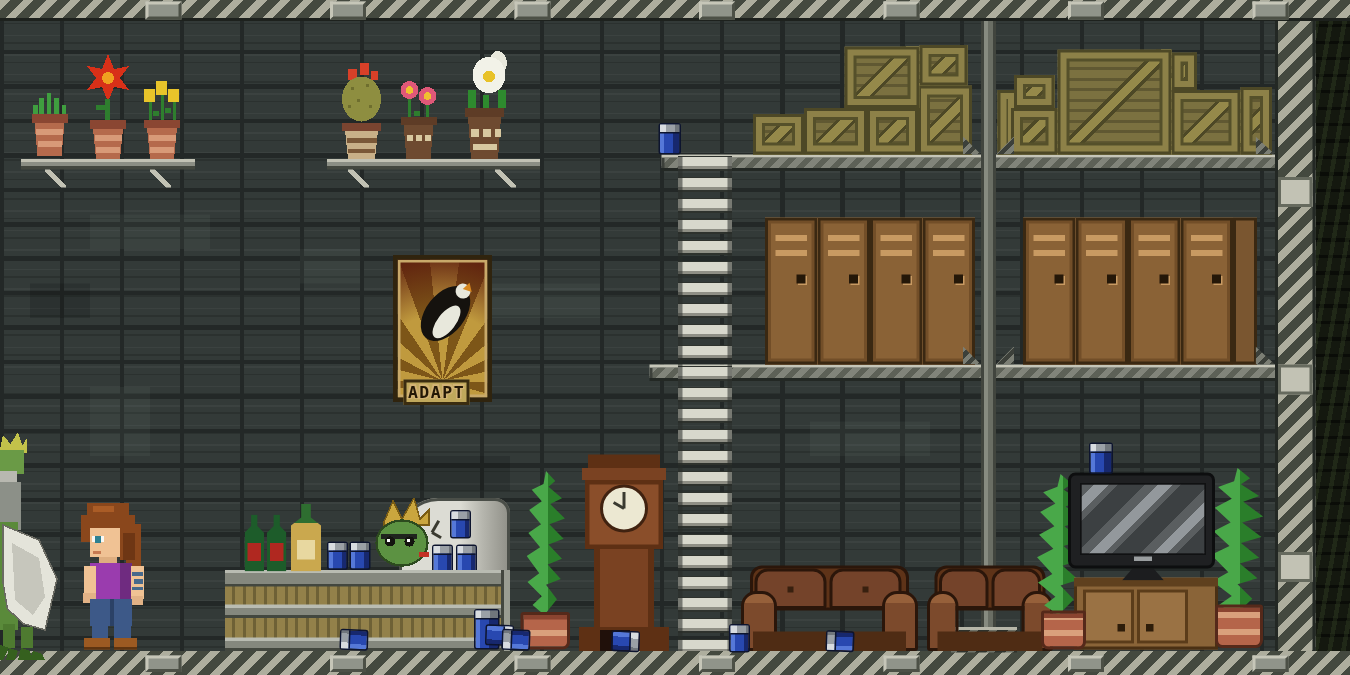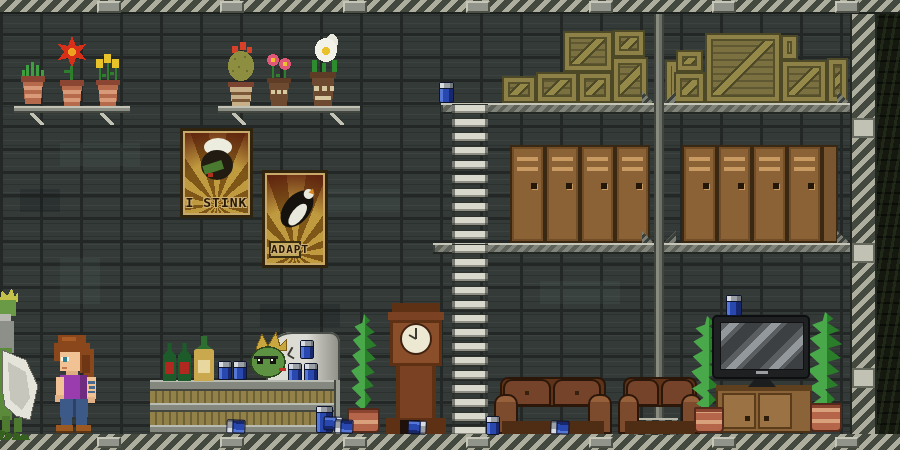--- a/index.html
+++ b/index.html
@@ -191,39 +191,30 @@
       <rect x="4" y="38" width="26" height="6" fill="#5e3c26"></rect>
       <path d="M6 44h22l-2 28H8z" fill="#6e4a30"></path>
       <g fill="#d8c8a0">
         <rect x="8" y="52" width="5" height="5"></rect>
         <rect x="16" y="52" width="5" height="5"></rect>
         <rect x="24" y="52" width="4" height="5"></rect>
       </g>
       <rect x="9" y="62" width="16" height="4" fill="#d8c8a0"></rect>
     </svg>
 
-  <div class="a posterRay" style="left:180px;top:128px;width:73px;height:90px;z-index:3">
-    <svg class="a" style="left:8px;top:2px" width="52" height="58">
-        <ellipse cx="27" cy="14" rx="14" ry="9" fill="#ececdf"></ellipse>
-        <ellipse cx="26" cy="32" rx="16" ry="15" fill="#211b12"></ellipse>
-        <rect x="12" y="30" width="20" height="9" transform="rotate(-18 22 34)" fill="#4a7a30"></rect>
-        <rect x="17" y="40" width="5" height="4" fill="#b03020"></rect>
-      </svg>
-    <div class="a posterTxt" style="left:0;top:64px;width:67px;font-size:13px">I STINK</div>
-  </div>
   <div class="a posterRay" style="left:262px;top:170px;width:66px;height:98px;z-index:2">
     <svg class="a" style="left:6px;top:6px" width="50" height="60">
         <g transform="rotate(38 26 30)">
           <ellipse cx="26" cy="30" rx="13" ry="21" fill="#15120e"></ellipse>
           <ellipse cx="30" cy="34" rx="6" ry="13" fill="#e8e8dc"></ellipse>
           <circle cx="26" cy="11" r="5" fill="#e8e8dc"></circle>
           <polygon points="26,4 31,8 25,10" fill="#d88820"></polygon>
         </g>
       </svg>
-    <div class="a banner" style="left:4px;top:68px;width:32px;height:17px">
+    <div class="a banner" style="left:4px;top:80px;width:44px;height:17px">
       <div class="posterTxt" style="font-size:11px;line-height:13px">ADAPT</div>
     </div>
   </div>
 
   <div class="a ladder" style="left:452px;top:104px;width:36px;height:330px;z-index:4"></div>
 
   <div class="a crate" style="left:502px;top:76px;width:34px;height:27px"></div>
   <div class="a crate" style="left:536px;top:72px;width:42px;height:31px"></div>
   <div class="a crate" style="left:578px;top:72px;width:34px;height:31px"></div>
   <div class="a crate" style="left:612px;top:57px;width:36px;height:46px"></div>

